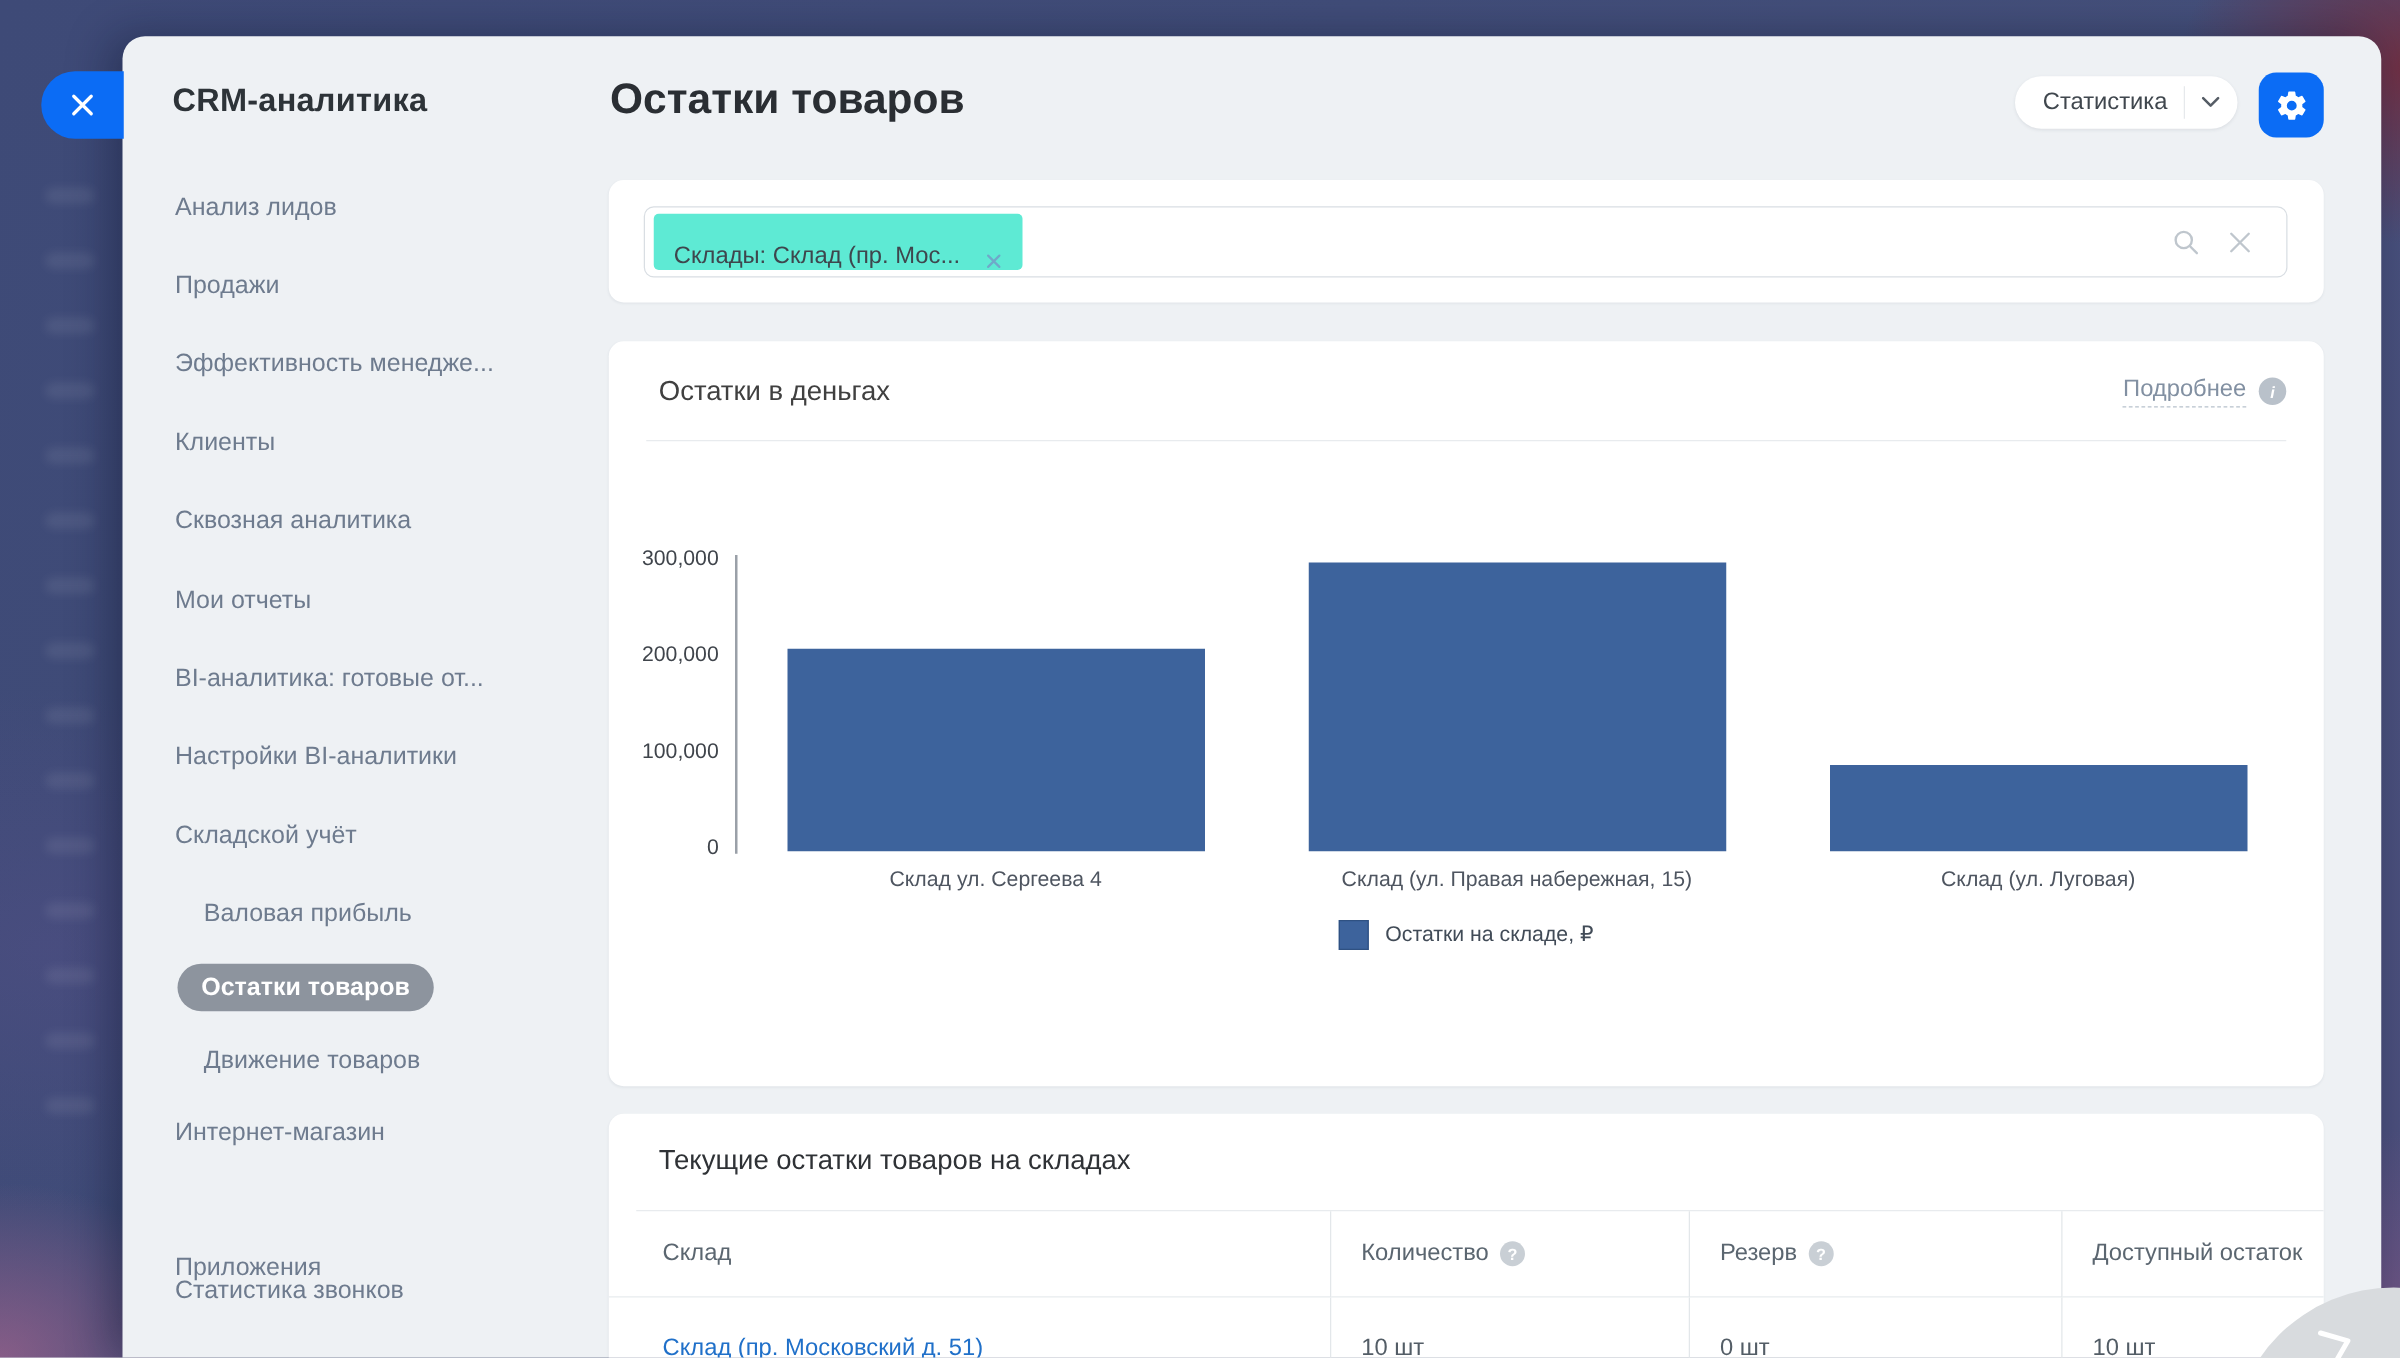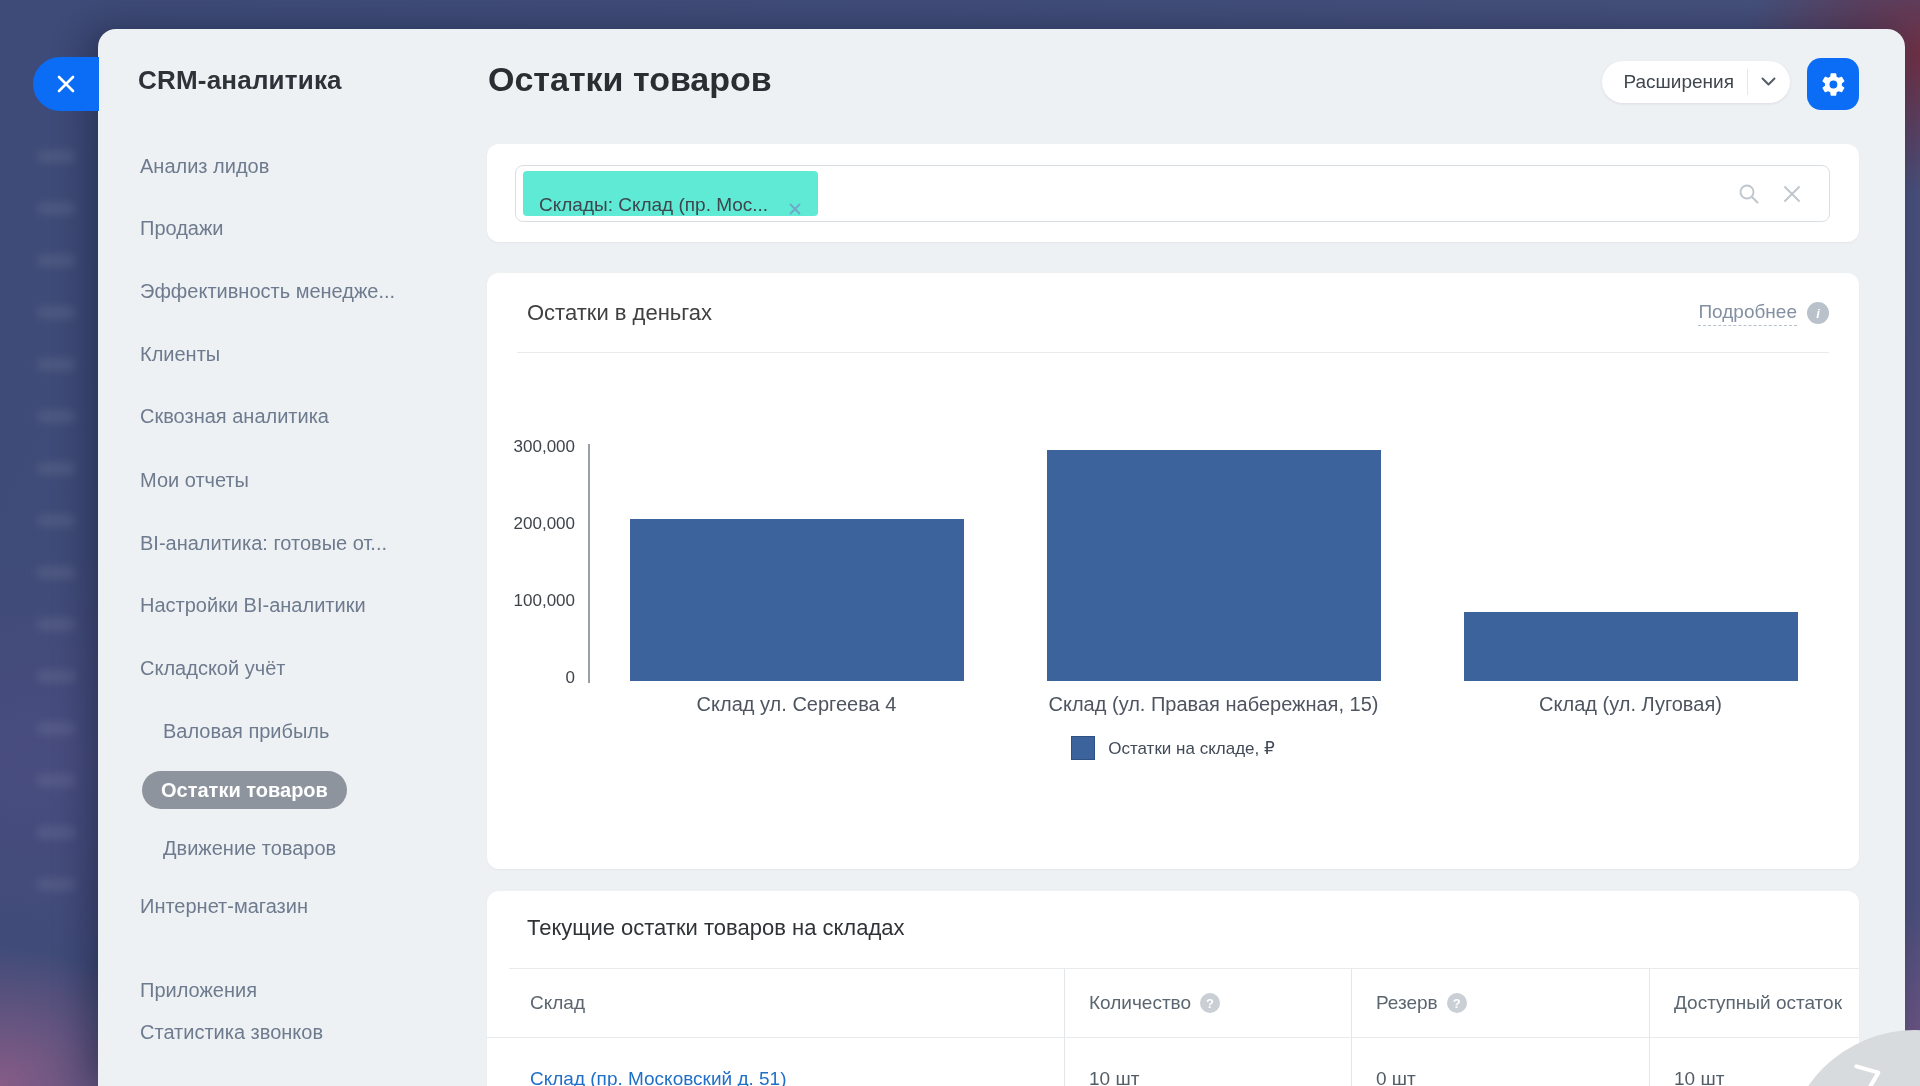--- a/index.html
+++ b/index.html
@@ -71,21 +71,21 @@
     padding-bottom:2px; cursor:pointer; }
   .info-icon { width:22px; height:22px; border-radius:50%; background:#b9c1ca; color:#fff;
     font-size:13px; font-weight:bold; display:flex; align-items:center; justify-content:center;
     cursor:pointer; font-style:italic; }
   .chart-divider { position:absolute; left:30px; right:30px; top:79px; height:1px; background:#e8ebee; }
   .chart-wrap { position:absolute; left:0; right:0; top:79px; bottom:0; }
   .ytick { position:absolute; left:0; width:88px; text-align:right; font-size:17px;
     color:#3f444b; height:24px; line-height:24px; }
   .yaxis { position:absolute; left:101px; width:2px; background:#9aa0a8; }
   .bar { position:absolute; }
-  .cat-label { position:absolute; top:341px; height:30px; text-align:center; font-size:20px;
+  .cat-label { position:absolute; top:341px; height:30px; text-align:center; font-size:17px;
     color:#4e5560; line-height:22px; }
   .legend { position:absolute; top:384px; left:0; right:0; display:flex;
     justify-content:center; align-items:center; gap:13px; }
   .legend-swatch { width:24px; height:24px; border:1px solid #2f5182; }
   .legend-label { font-size:17px; color:#414b57; }
 
   
   .table-card { position:absolute; left:0; top:862px; width:1372px; height:320px; overflow:hidden; }
   .table-title { position:absolute; left:40px; top:24px; font-size:22px; color:#2f3236; }
   .table-divider { position:absolute; left:22px; right:0; top:77px; height:1px; background:#e8ebee; }
@@ -170,39 +170,39 @@
         </div>
         <div class="side-item indent active" style="top: 730px;">
           <span class="pill" style="background: rgb(141, 148, 158);">Остатки товаров</span>
         </div>
         <div class="side-item" style="top: 846px;">
           <span>Интернет-магазин</span>
         </div>
         <div class="side-item indent" style="top: 788px;">
           <span>Движение товаров</span>
         </div>
-        <div class="side-item" style="top: 911px; align-items: flex-end;">
+        <div class="side-item" style="top: 954px;">
           <span>Приложения</span>
         </div>
         <div class="side-item" style="top: 972px;">
           <span>Статистика звонков</span>
         </div>
         <div class="side-item" style="top: 1035px;">
           <span>С</span>
         </div>
       </nav>
   </aside>
 
   <div class="main">
 
     <div class="page-title">Остатки товаров</div>
 
     <div class="actions">
       <div class="ext-btn">
-        <span>Расширения</span>
+        <span>Статистика</span>
         <span class="ext-div"></span>
         <svg width="15" height="10" viewBox="0 0 15 10">
           <polyline points="1.5,1.5 7.5,7.5 13.5,1.5" stroke="#565d66" stroke-width="2" fill="none" stroke-linecap="round" stroke-linejoin="round"></polyline>
         </svg>
       </div>
       <div class="gear-btn">
         <svg width="27" height="27" viewBox="0 0 24 24">
           <path fill-rule="evenodd" fill="#fff" d="M19.4 13c.04-.33.06-.66.06-1s-.02-.67-.06-1l2.1-1.65a.5.5 0 0 0 .12-.64l-2-3.46a.5.5 0 0 0-.6-.22l-2.49 1a7.3 7.3 0 0 0-1.73-1l-.38-2.61A.5.5 0 0 0 13.92 2h-4a.5.5 0 0 0-.5.42l-.37 2.61c-.63.26-1.2.6-1.73 1l-2.49-1a.5.5 0 0 0-.6.22l-2 3.46a.5.5 0 0 0 .12.64L4.45 11c-.04.33-.06.66-.06 1s.02.67.06 1l-2.1 1.65a.5.5 0 0 0-.12.64l2 3.46c.13.22.39.3.6.22l2.49-1c.53.4 1.1.74 1.73 1l.37 2.61c.04.24.25.42.5.42h4c.25 0 .46-.18.5-.42l.38-2.61c.63-.26 1.2-.6 1.73-1l2.49 1c.21.08.47 0 .6-.22l2-3.46a.5.5 0 0 0-.12-.64L19.4 13zm-7.48 2.5a3.5 3.5 0 1 1 0-7 3.5 3.5 0 0 1 0 7z"></path>
         </svg>
       </div>

